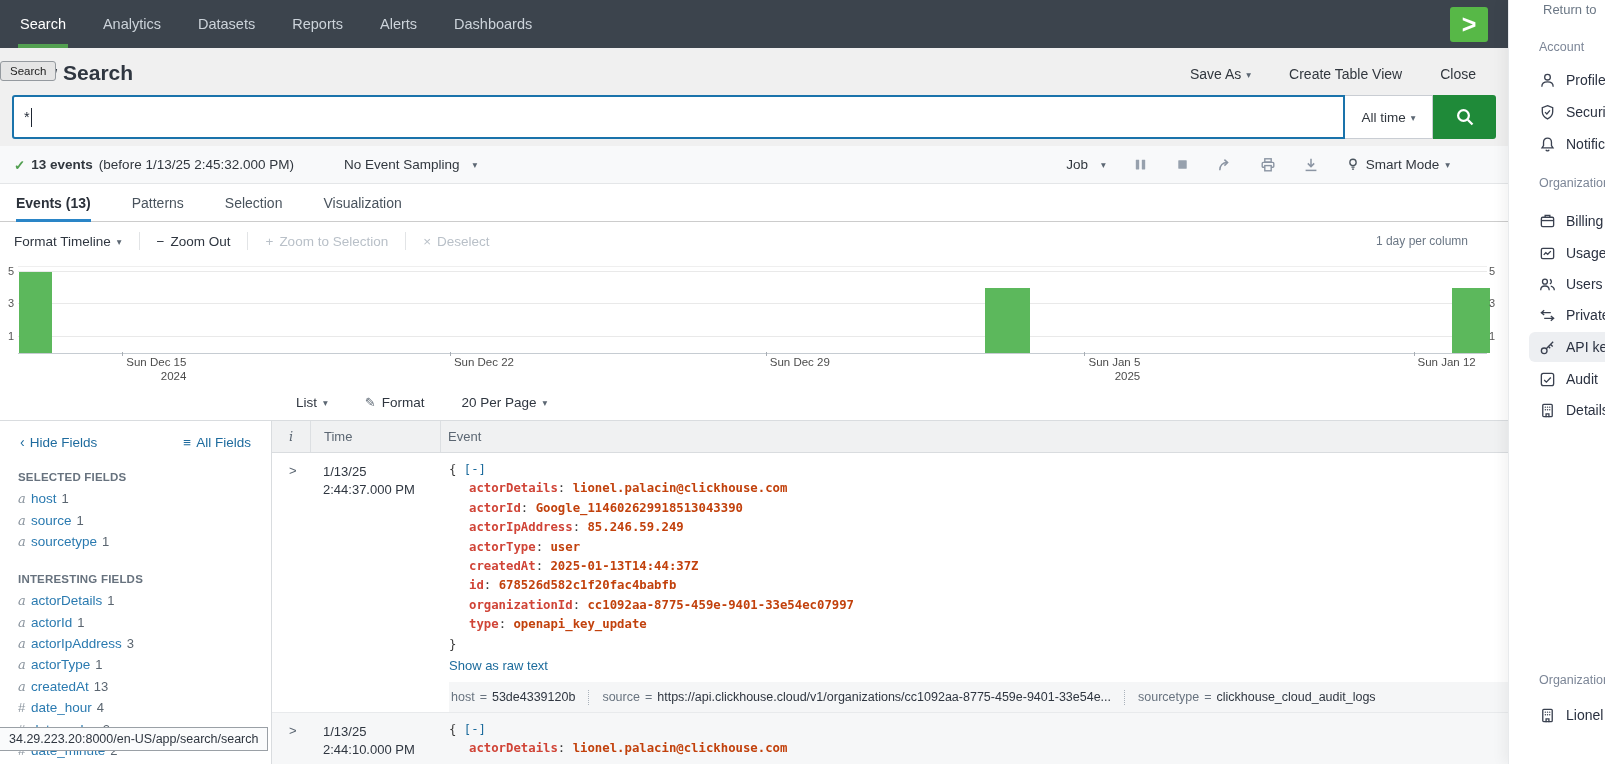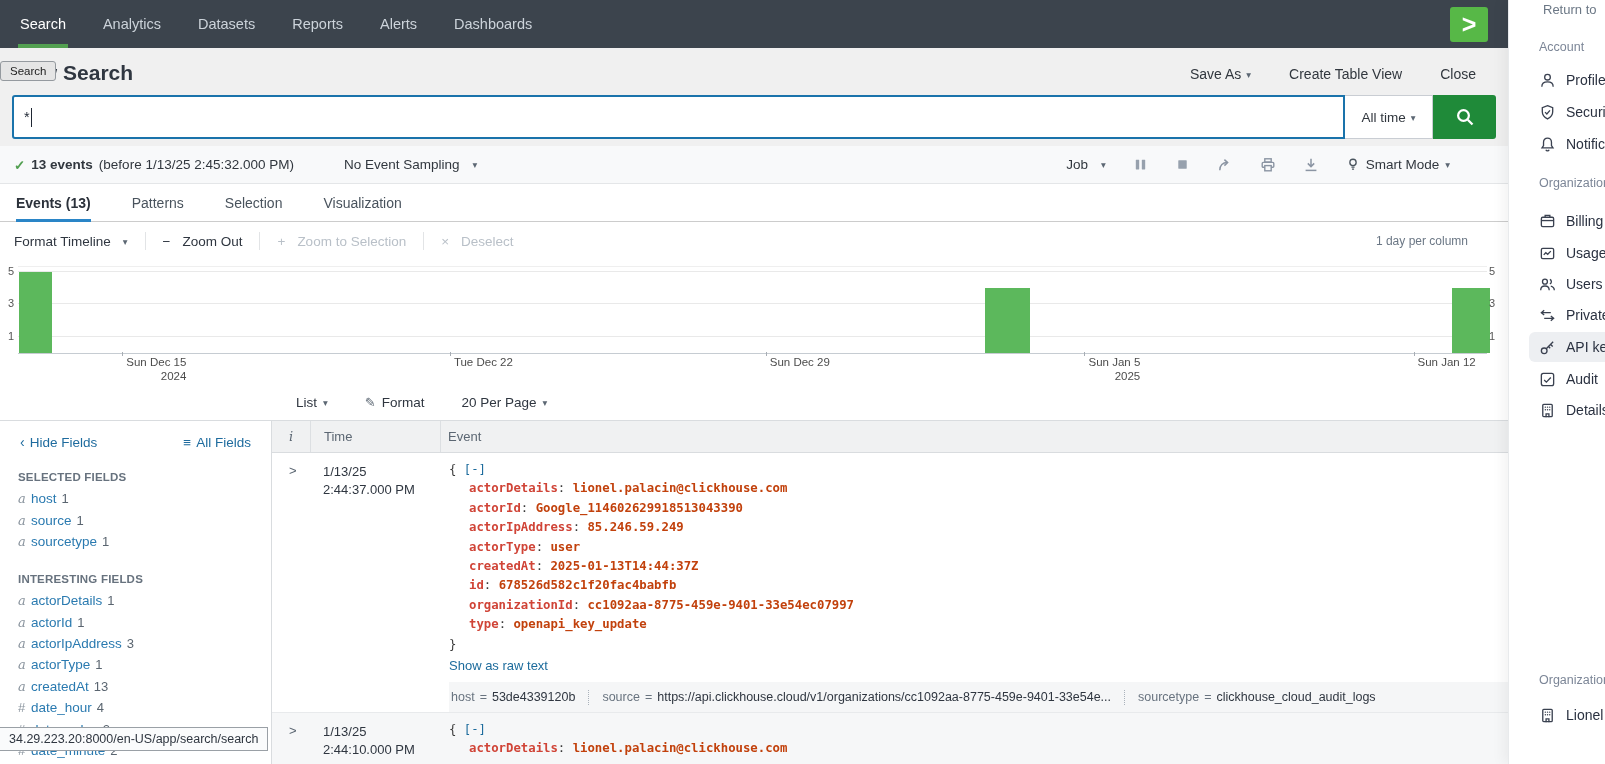--- a/index.html
+++ b/index.html
@@ -47,21 +47,21 @@
   
   .tabsrow{position:absolute;top:184px;left:0;right:0;height:38px;background:#fff;border-bottom:1px solid #ccc;
            display:flex;gap:41px;padding-left:16px;font-size:14px;color:#49535d;align-items:center;box-sizing:border-box;}
   .tab{height:100%;display:flex;align-items:center;position:relative;cursor:pointer;}
   .tab.active{color:#2b313a;font-weight:bold;}
   .tab.active::after{content:"";position:absolute;left:0;right:0;bottom:-1px;height:3px;background:#2a85c7;}
 
   
   .timeline-controls{position:absolute;top:223px;left:0;right:0;height:36px;display:flex;align-items:center;
                      font-size:13.5px;color:#2f3640;padding-left:14px;}
-  .tlc-item{display:flex;align-items:center;gap:12px;padding:0 17px;cursor:pointer;}
+  .tlc-item{display:flex;align-items:center;gap:6px;padding:0 17px;cursor:pointer;}
   .tlc-item:first-child{padding-left:0;}
   .tlc-sep{width:1px;height:18px;background:#e2e4e6;}
   .tlc-item.disabled{color:#b9c0c8;cursor:default;}
   .scale-note{margin-left:auto;padding-right:40px;font-size:12px;color:#6b7785;}
   .chart-wrap{position:absolute;top:258px;left:0;right:0;height:128px;}
   .ylabs{position:absolute;top:8px;height:86px;font-size:11px;color:#555;}
   .ylabs.left{left:0;width:14px;text-align:right;}
   .ylabs.right{right:5px;width:14px;text-align:left;}
   .ylab{position:absolute;width:100%;}
   .plot{position:absolute;left:18px;right:21px;top:8px;height:86px;border-bottom:1px solid #c6ccd2;border-top:1px solid #efefef;}
@@ -282,21 +282,21 @@
         <div class="ylab" style="bottom: calc(94.3396% - 6px);">5</div>
       </div>
     <div class="axis">
         <div class="tickmark" style="left: 7.1%;"></div>
         <div class="ticklab" style="left: calc(7.1% + 4px);">
           <div>Sun Dec 15</div>
           <div>2024</div>
         </div>
         <div class="tickmark" style="left: 29.4%;"></div>
         <div class="ticklab" style="left: calc(29.4% + 4px);">
-          <div>Tue Dec 22</div>
+          <div>Sun Dec 22</div>
         </div>
         <div class="tickmark" style="left: 50.9%;"></div>
         <div class="ticklab" style="left: calc(50.9% + 4px);">
           <div>Sun Dec 29</div>
         </div>
         <div class="tickmark" style="left: 72.6%;"></div>
         <div class="ticklab" style="left: calc(72.6% + 4px);">
           <div>Sun Jan 5</div>
           <div>2025</div>
         </div>

